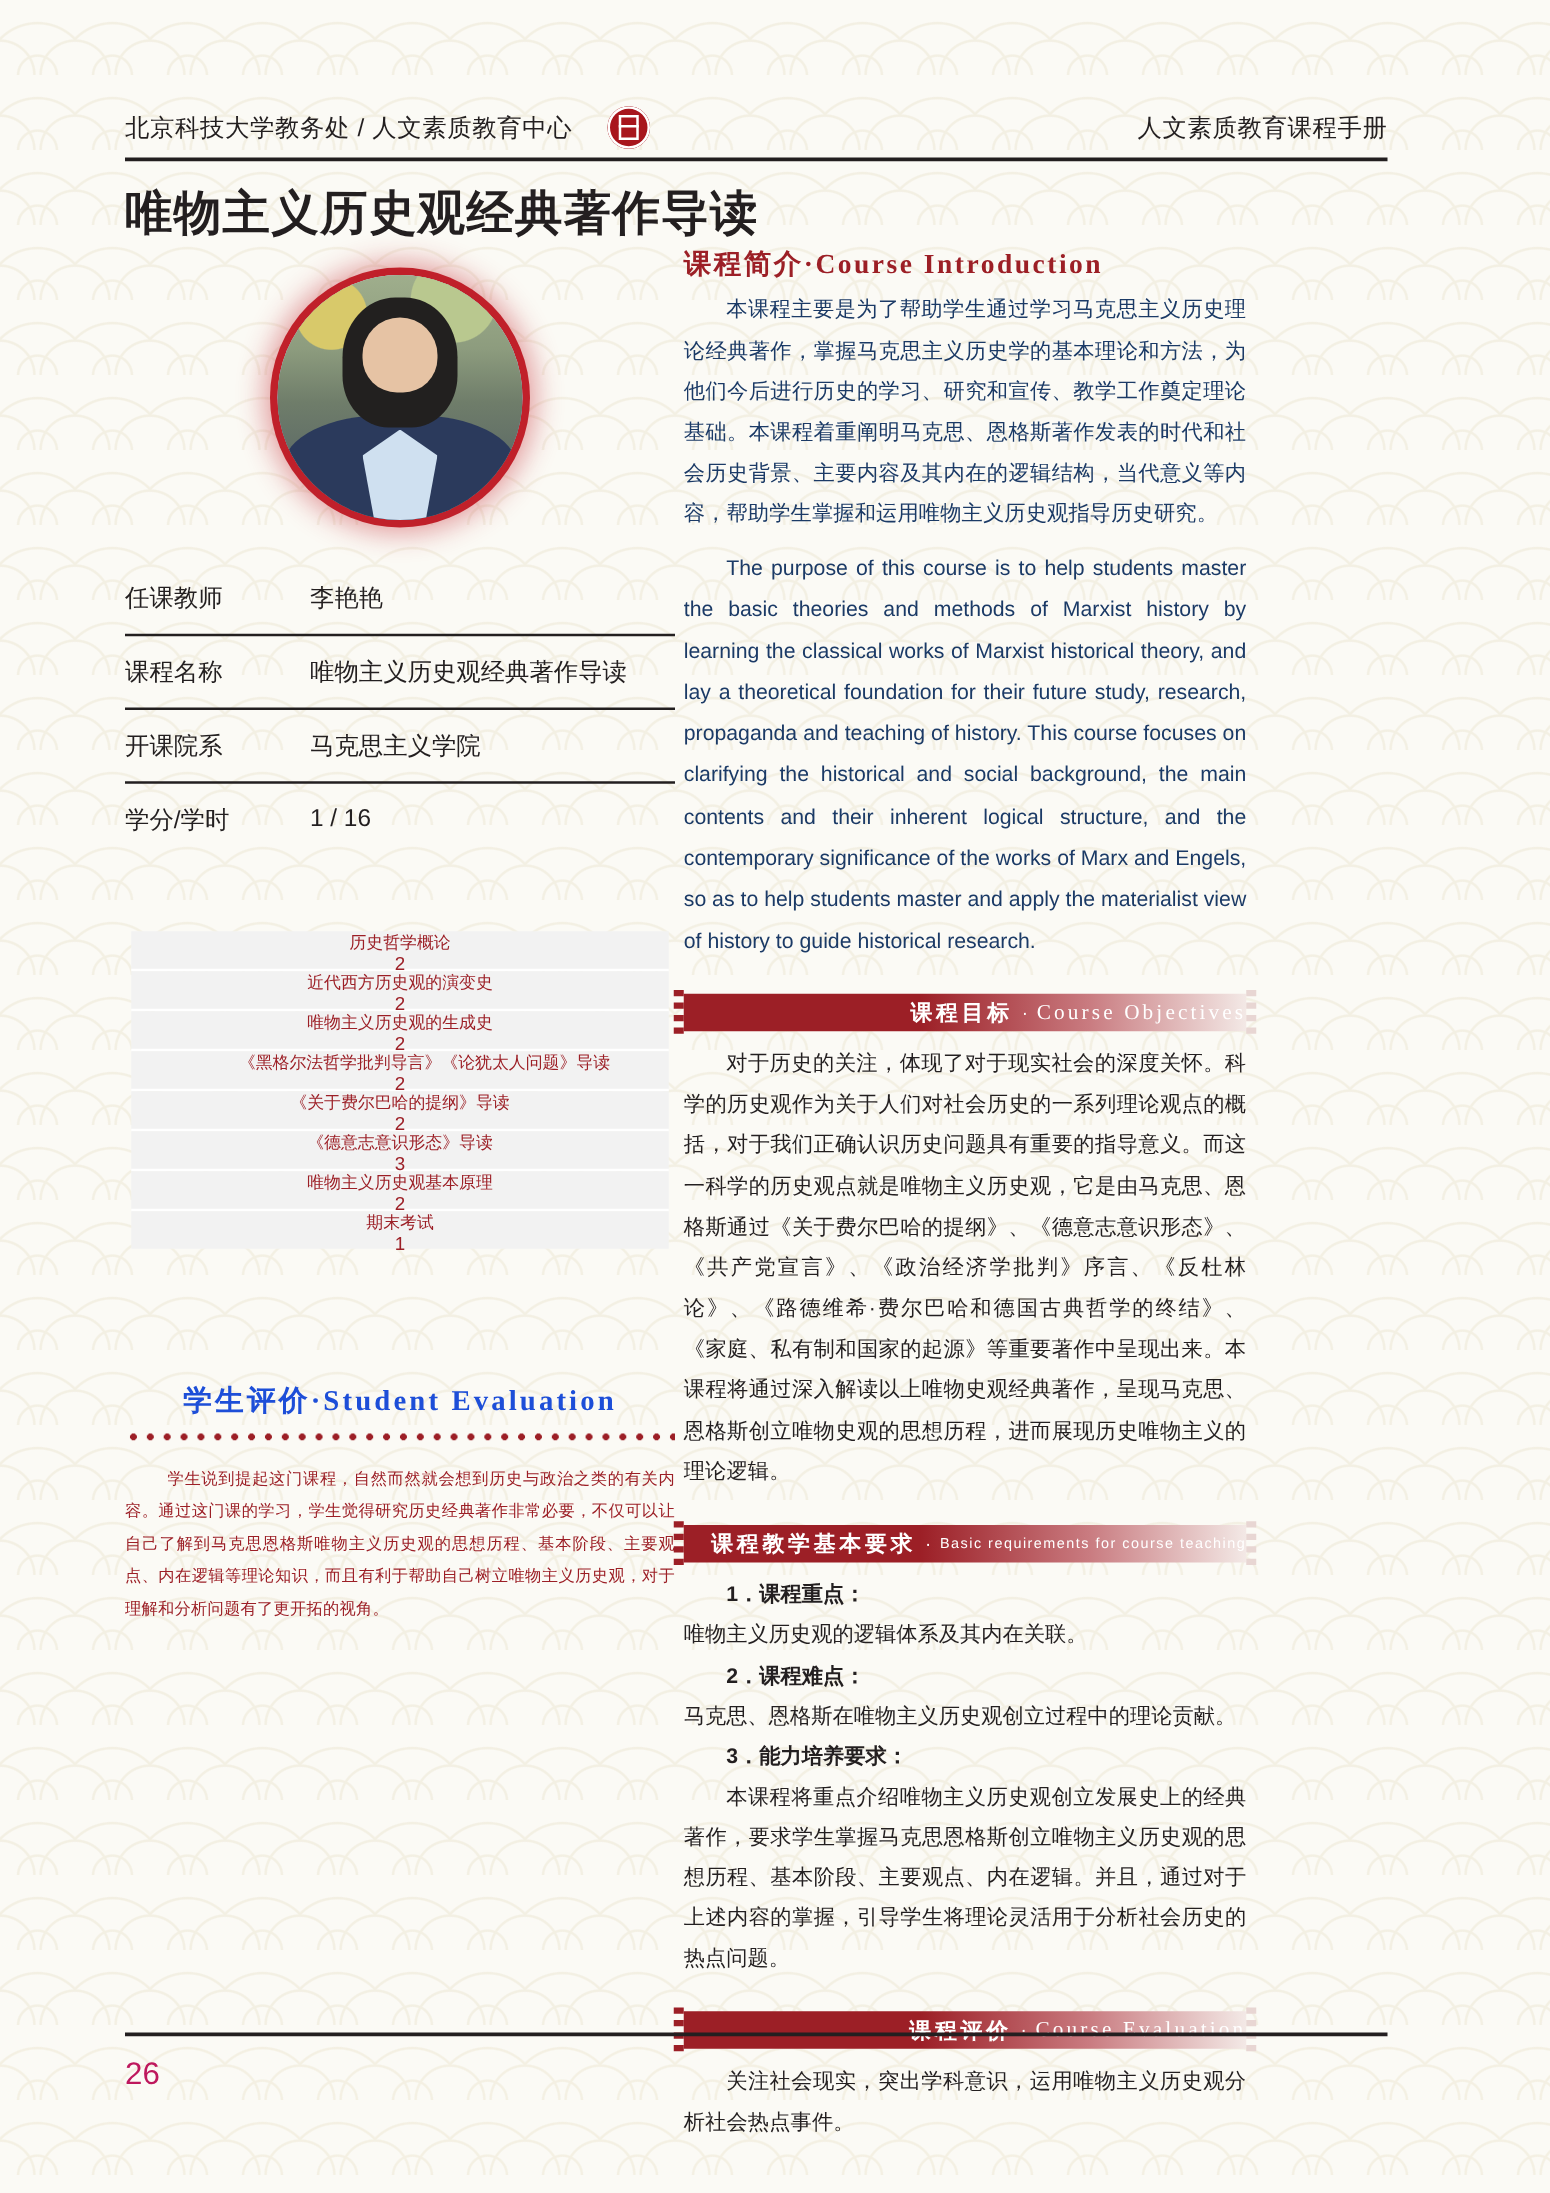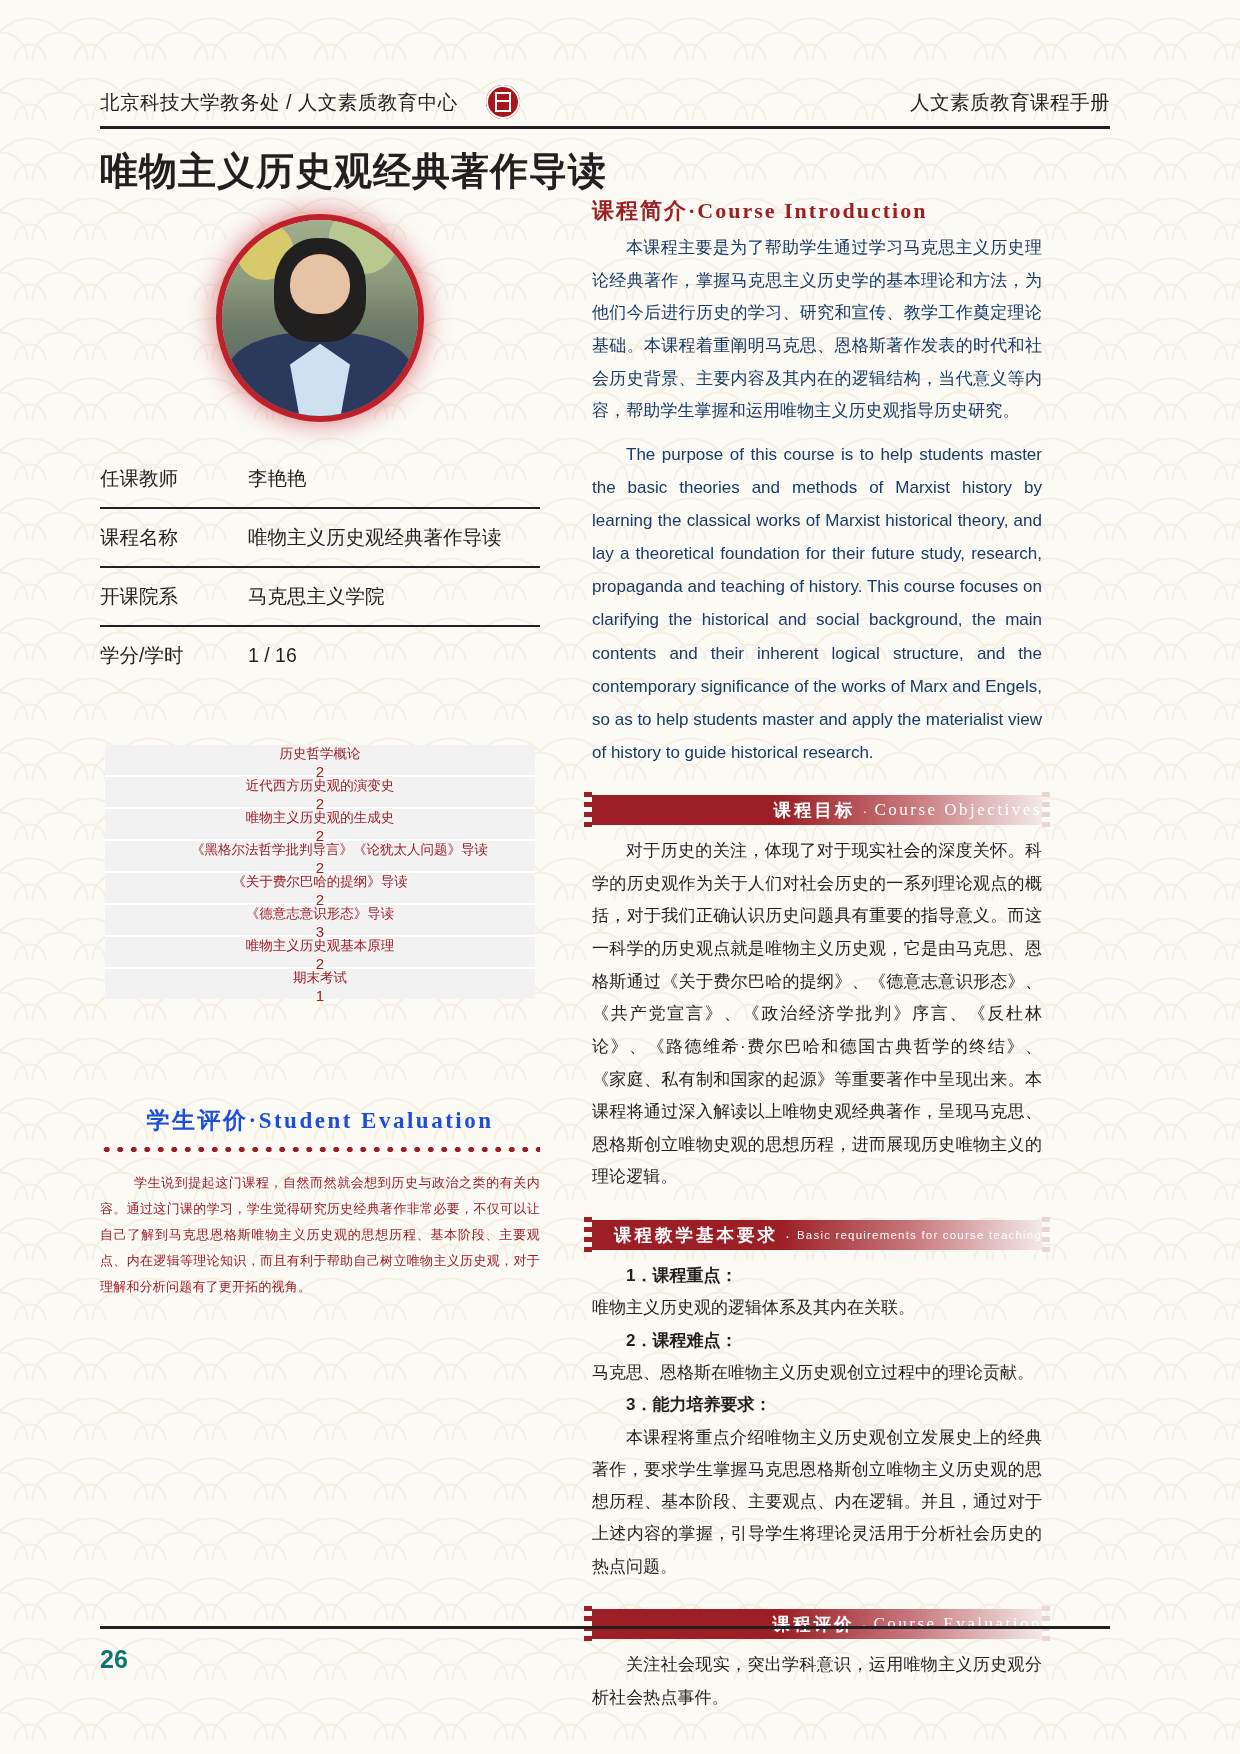--- a/index.html
+++ b/index.html
@@ -108,22 +108,21 @@
     top: 1626px;
     width: 1010px;
     height: 3px;
     background: #231f20;
   }
   .page-number {
     position: absolute;
     left: 100px;
     top: 1645px;
     font-size: 25px;
-    color: #0f766e;
-    font-weight: bold;
+    color: #be185d;
   }
 
   
   .col-left {
     position: absolute;
     left: 100px;
     top: 150px;
     width: 440px;
   }
   .course-title {
@@ -326,21 +325,21 @@
     line-height: 2.0;
     color: #9c1f26;
     text-align: justify;
     text-indent: 34px;
     letter-spacing: .2px;
   }
 
   
   .col-right {
     position: absolute;
-    left: 592px;
+    left: 547px;
     top: 196px;
     width: 450px;
   }
   .rc-heading-plain {
     font-family: "Liberation Serif", "DejaVu Serif", serif;
     font-size: 22px;
     font-weight: bold;
     color: #9c1f26;
     letter-spacing: 2px;
     white-space: nowrap;

